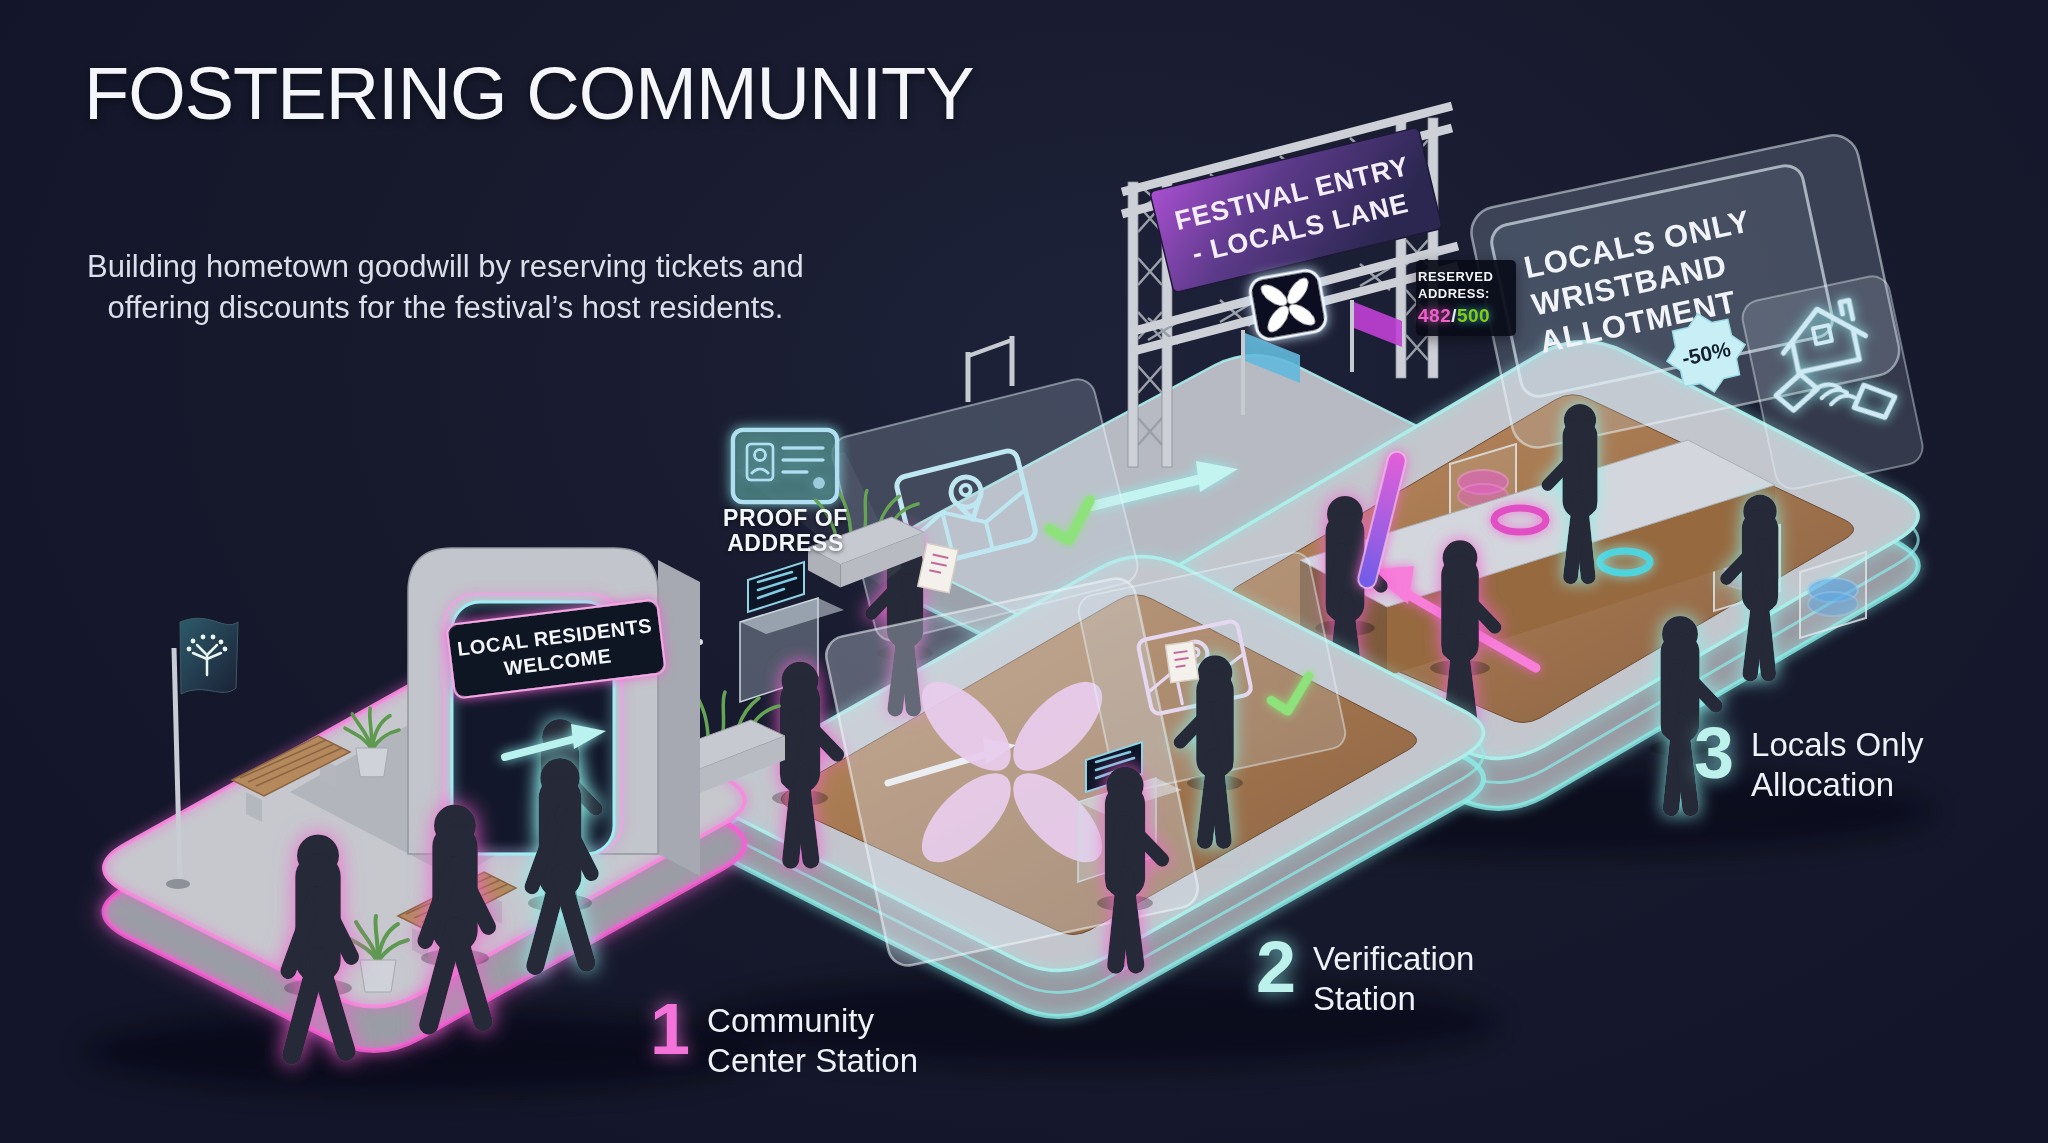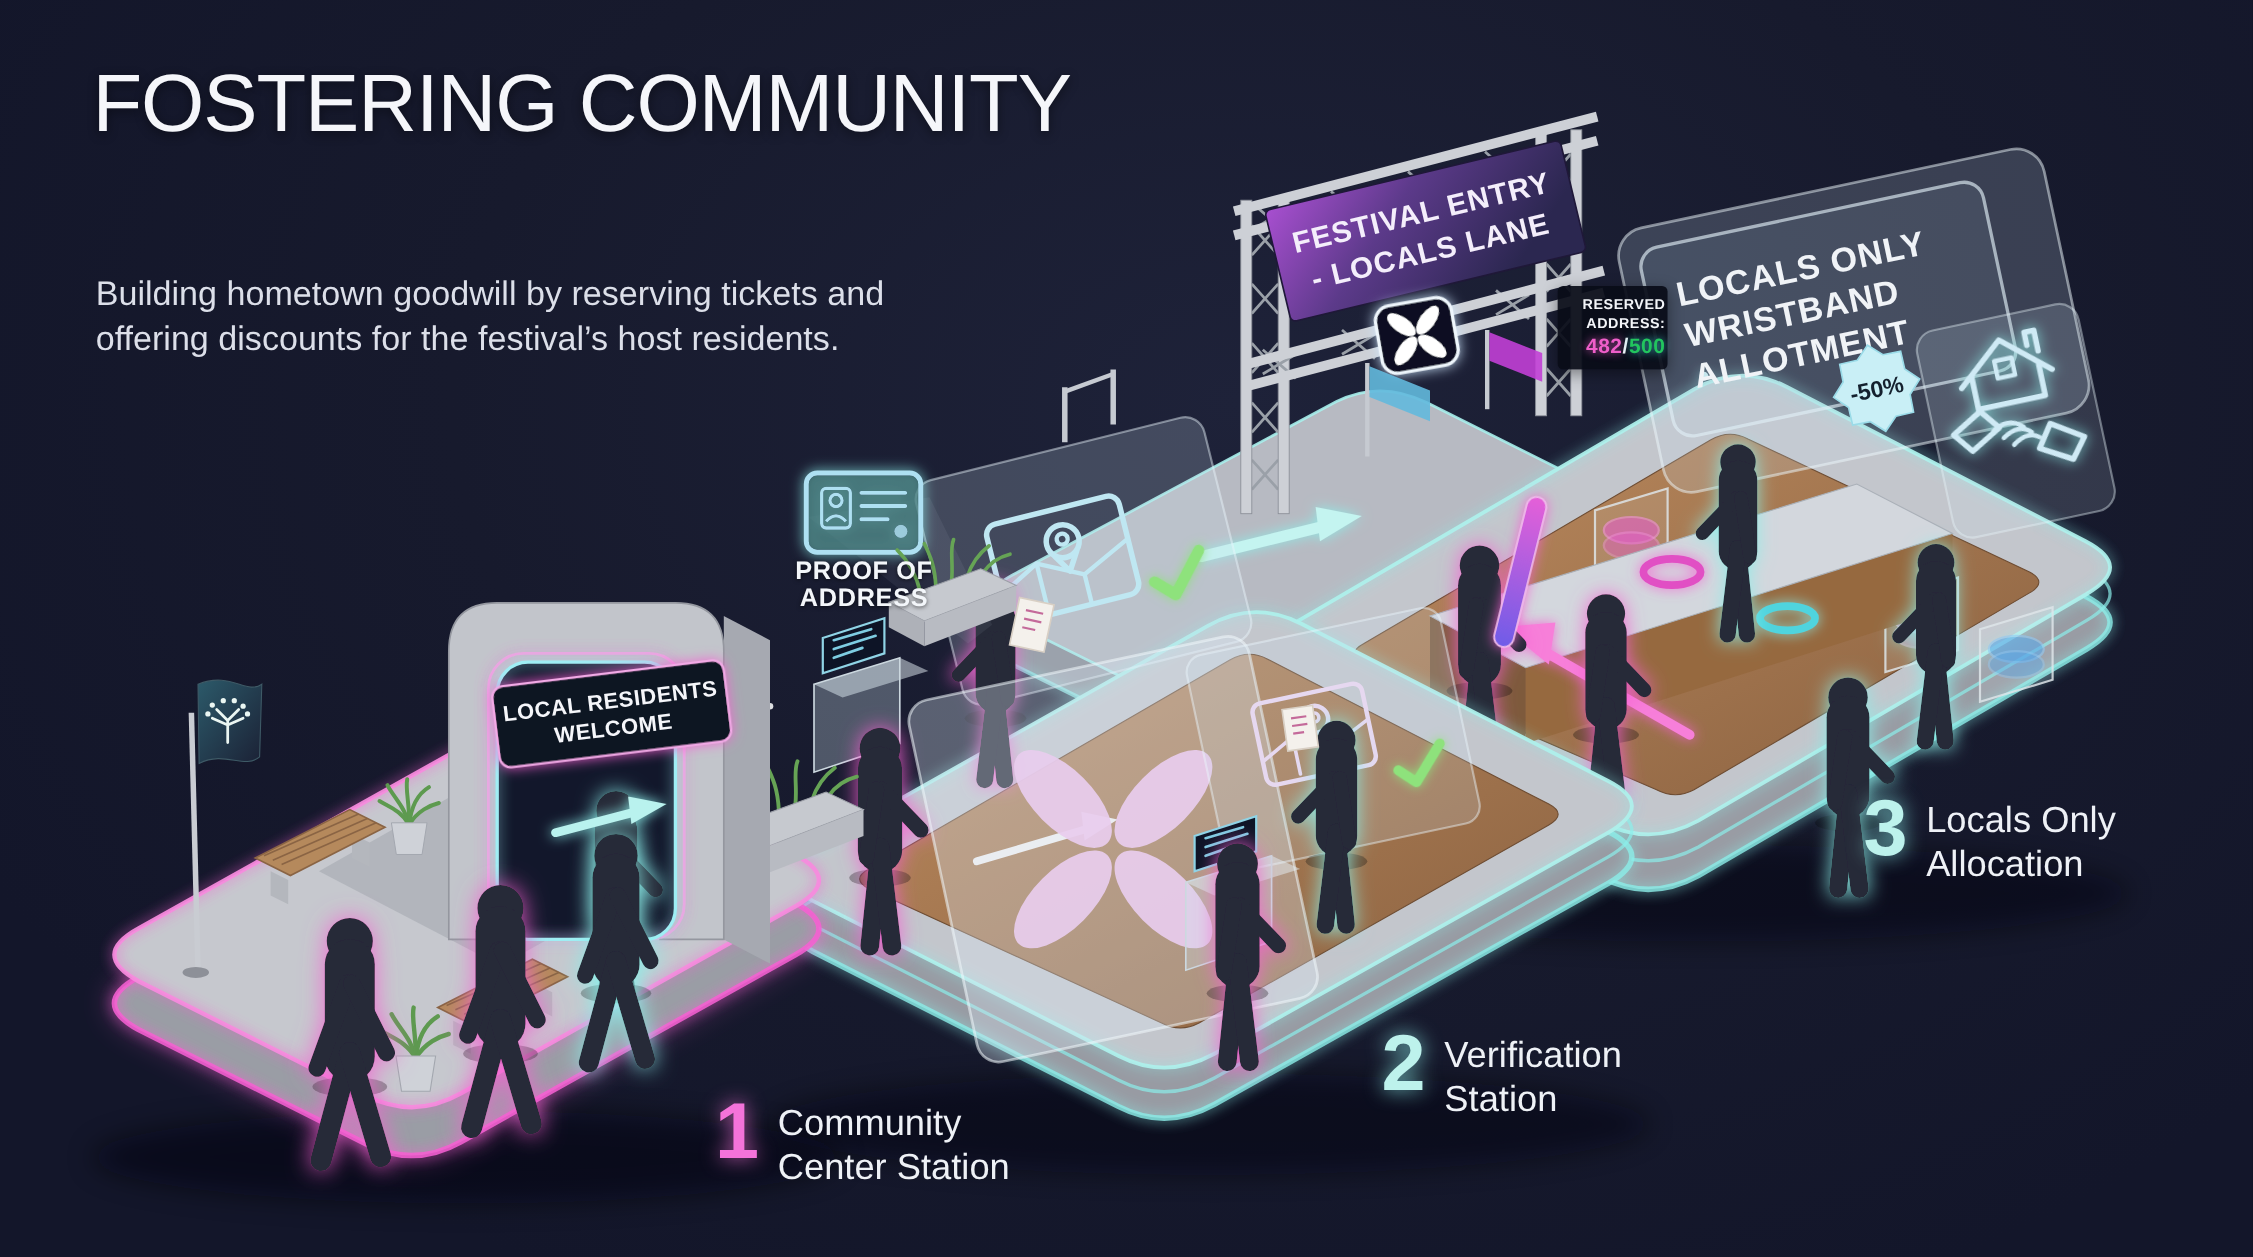--- a/index.html
+++ b/index.html
@@ -4,36 +4,36 @@
 <style>
   html,body{margin:0;padding:0;background:#101322;}
   .stage{
     position:relative;width:2048px;height:1143px;overflow:hidden;
     background:radial-gradient(1300px 900px at 55% 32%, #1e2239 0%, #171a2d 55%, #13162a 100%);
     font-family:"Liberation Sans", sans-serif;
   }
   .scene{position:absolute;inset:0;font-family:"Liberation Sans", sans-serif;}
   .overlay{position:absolute;z-index:2;}
   .title{left:84px;top:54px;font-size:74px;line-height:79px;font-weight:normal;color:#f5f6fa;letter-spacing:-1px;text-shadow:0 3px 10px rgba(0,0,0,.45);}
-  .subtitle{left:87px;top:246px;font-size:31px;line-height:41px;color:#dcdfe9;}
+  .subtitle{left:87px;top:246px;font-size:31px;line-height:41px;color:#dcdfe9;text-align:center;}
   .step{display:flex;gap:17px;align-items:flex-start;}
   .step .num{font-size:72px;font-weight:bold;line-height:.92;}
   .step .txt{font-size:33px;line-height:40px;color:#eef1f6;padding-top:5px;}
   .num-pink{color:#f473da;text-shadow:0 0 18px rgba(244,115,218,.8);}
   .num-cyan{color:#bdf2ec;text-shadow:0 0 18px rgba(140,238,233,.8);}
   .step1{left:650px;top:996px;}
   .step2{left:1256px;top:934px;}
   .step3{left:1694px;top:720px;}
   .proof{left:698px;top:506px;width:175px;text-align:center;font-size:23px;font-weight:bold;line-height:25px;letter-spacing:.6px;color:#f3f6fa;text-shadow:0 1px 4px rgba(0,0,0,.6);}
-  .reserved{left:1416px;top:260px;width:96px;background:rgba(9,12,24,.93);border-radius:5px;padding:8px 2px 9px;text-align:right;box-shadow:0 4px 14px rgba(0,0,0,.4);}
+  .reserved{left:1416px;top:260px;width:96px;background:rgba(9,12,24,.93);border-radius:5px;padding:8px 2px 9px;text-align:left;box-shadow:0 4px 14px rgba(0,0,0,.4);}
   .reserved .lab{font-size:13px;font-weight:bold;letter-spacing:.5px;color:#f3f5f9;line-height:17px;}
   .reserved .cnt{font-size:19px;font-weight:bold;margin-top:3px;letter-spacing:.5px;}
   .reserved .pink{color:#ef5ec9;text-shadow:0 0 8px rgba(239,94,201,.8);}
   .reserved .sep{color:#eef1f6;}
-  .reserved .cyan{color:#22c55e;text-shadow:0 0 8px rgba(67,226,226,.8);margin-top:42px;}
+  .reserved .cyan{color:#84cc16;text-shadow:0 0 8px rgba(67,226,226,.8);margin-top:42px;}
   svg text{font-family:"Liberation Sans", sans-serif;font-weight:bold;}
 </style>
 </head>
 <body>
 
 <div class="stage">
 
 <svg class="scene" viewBox="0 0 2048 1143">
   <defs>
     <linearGradient id="gWood" x1="0" y1="0" x2="1" y2="1">

